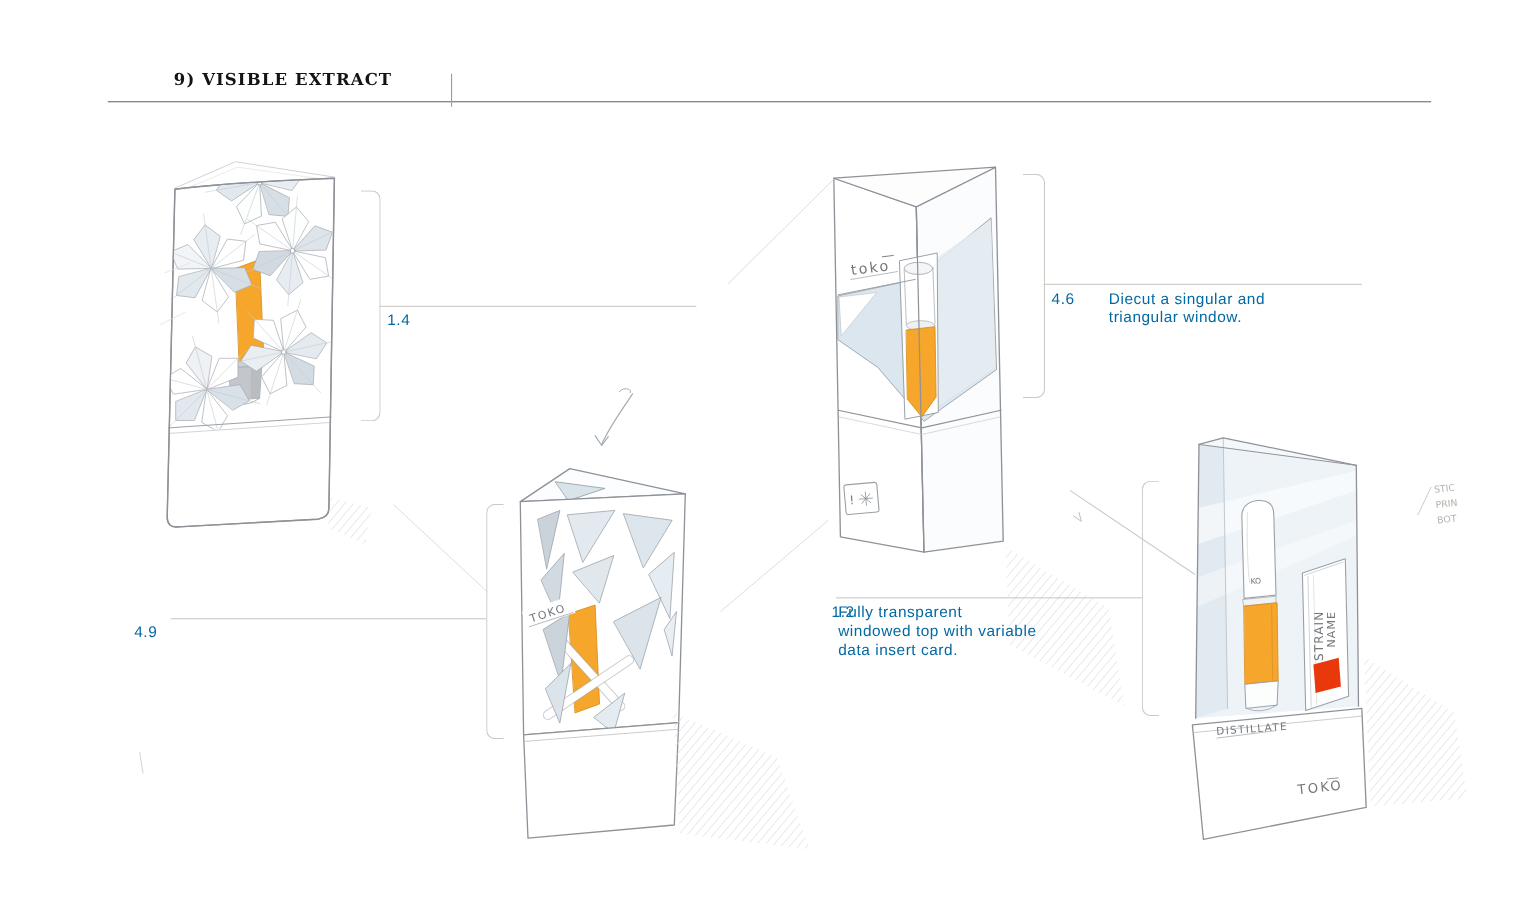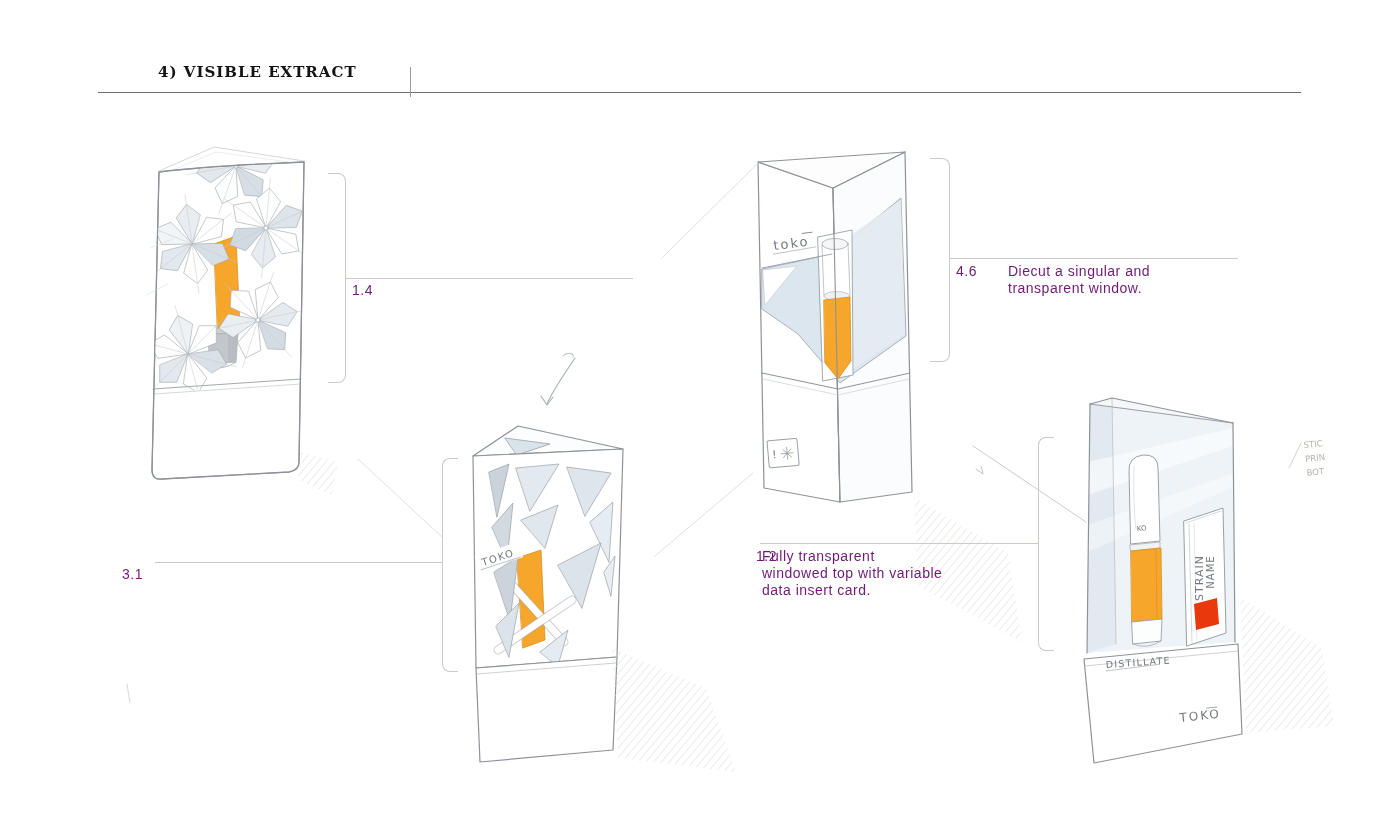--- a/index.html
+++ b/index.html
@@ -2,21 +2,21 @@
 <html><head>
 <meta charset="utf-8">
 <style>
   html,body{margin:0;padding:0;background:#ffffff;}
   .canvas{position:relative;width:1400px;height:835px;background:#ffffff;overflow:hidden;
           font-family:"Liberation Sans",sans-serif;}
   .page-title{position:absolute;left:158px;top:63px;font-family:"DejaVu Serif",serif;
           font-weight:bold;font-size:15px;letter-spacing:1px;color:#141414;white-space:nowrap;}
   .title-rule{position:absolute;left:98px;top:92px;width:1203px;height:1px;background:#6e6e6e;}
   .title-tick{position:absolute;left:410px;top:67px;width:1px;height:30px;background:#9a9a9a;}
-  .ann{position:absolute;color:#701a75;font-size:14px;line-height:17px;letter-spacing:0.5px;}
+  .ann{position:absolute;color:#0369a1;font-size:14px;line-height:17px;letter-spacing:0.5px;}
   .ann-text{white-space:pre-line;}
   .ann-rule{position:absolute;height:1px;background:#cdc9c4;}
   .bracket{position:absolute;border:1px solid #cdc9c4;background:transparent;}
   .open-left{border-left:none;border-radius:0 8px 8px 0;}
   .open-right{border-right:none;border-radius:8px 0 0 8px;}
   svg.art{position:absolute;left:0;top:0;}
   svg.art *{stroke-linecap:round;stroke-linejoin:round;}
   .hand{font-family:"DejaVu Sans",sans-serif;fill:#74787c;}
   .hand-faint{font-family:"DejaVu Sans",sans-serif;fill:#b7b2ab;}
 </style>
@@ -242,37 +242,37 @@
       <line x1="1289" y1="468" x2="1301" y2="443" stroke="#cac5bf" stroke-width="0.8"></line>
       <polygon points="1240,597 1322,648 1334,726 1246,733" fill="url(#hatch)"></polygon>
     </g>
 
     <g>
       <line x1="358" y1="459" x2="443" y2="538" stroke="#d6d8da" stroke-width="0.8"></line>
       <line x1="127" y1="684" x2="130" y2="703" stroke="#d8d9d7" stroke-width="1"></line>
     </g>
   </svg>
 
-  <div class="page-title">4) VISIBLE EXTRACT</div>
+  <div class="page-title">9) VISIBLE EXTRACT</div>
   <div class="title-rule"></div>
   <div class="title-tick"></div>
 
   <div class="ann-rule" style="left:345px;top:278px;width:288px"></div>
   <div class="bracket open-left" style="left:328px;top:173px;width:17px;height:208px"></div>
   <div class="ann" style="left:352px;top:282px">1.4</div>
 
   <div class="ann-rule" style="left:155px;top:562px;width:287px"></div>
   <div class="bracket open-right" style="left:442px;top:458px;width:15px;height:212px"></div>
-  <div class="ann" style="left:122px;top:566px">3.1</div>
+  <div class="ann" style="left:122px;top:566px">4.9</div>
 
   <div class="ann-rule" style="left:949px;top:258px;width:289px"></div>
   <div class="bracket open-left" style="left:930px;top:158px;width:19px;height:202px"></div>
   <div class="ann" style="left:956px;top:263px">4.6</div>
   <div class="ann ann-text" style="left:1008px;top:263px">Diecut a singular and
-transparent window.</div>
+triangular window.</div>
 
   <div class="ann-rule" style="left:760px;top:543px;width:278px"></div>
   <div class="bracket open-right" style="left:1038px;top:437px;width:15px;height:212px"></div>
   <div class="ann" style="left:756px;top:548px">1.2</div>
   <div class="ann ann-text" style="left:762px;top:548px">Fully transparent
 windowed top with variable
 data insert card.</div>
 
 </div>
 

